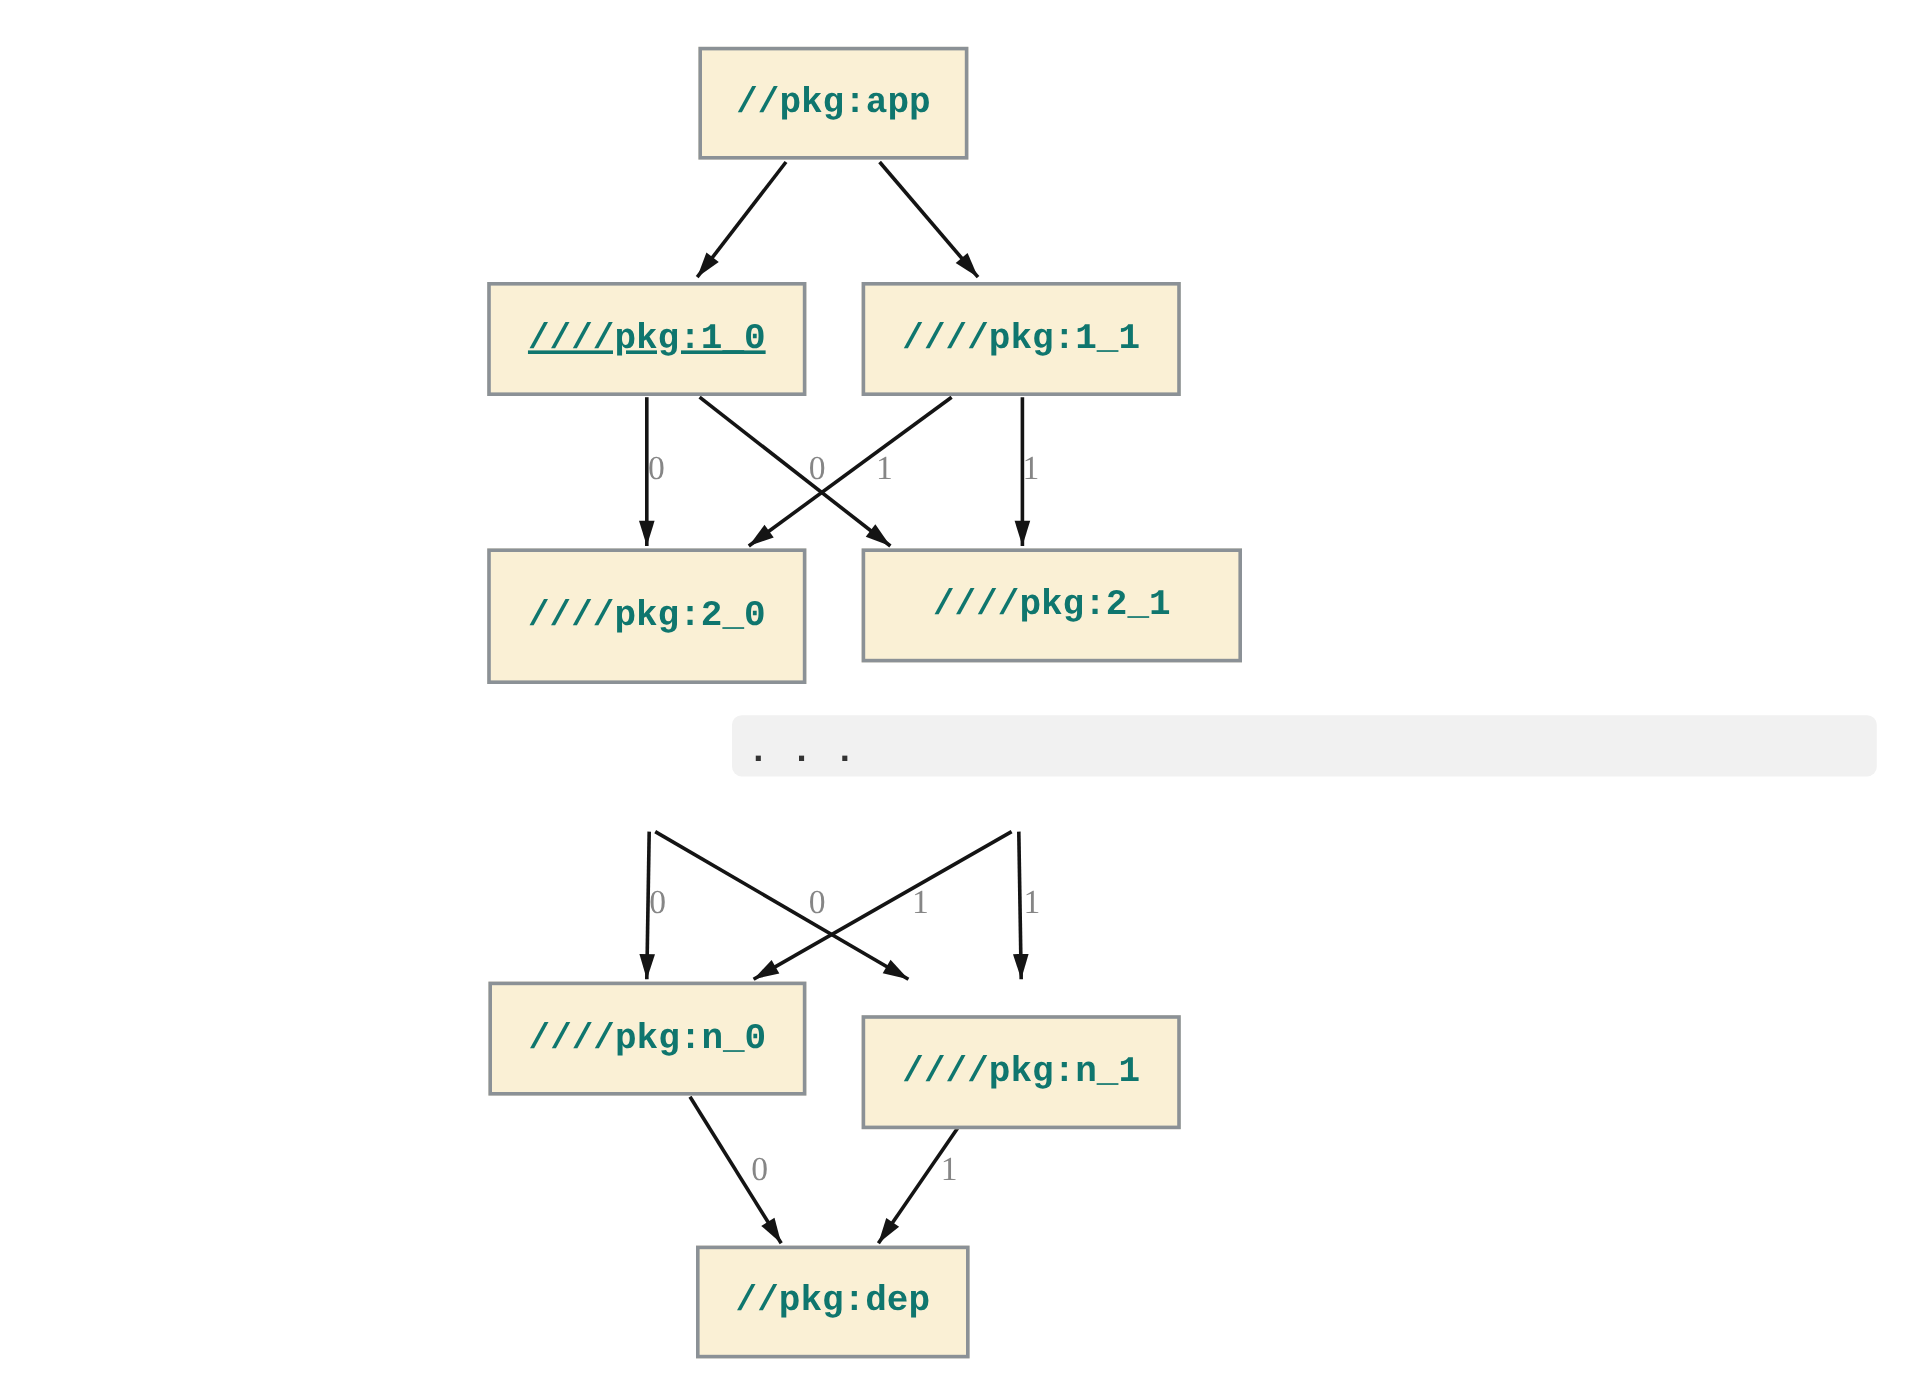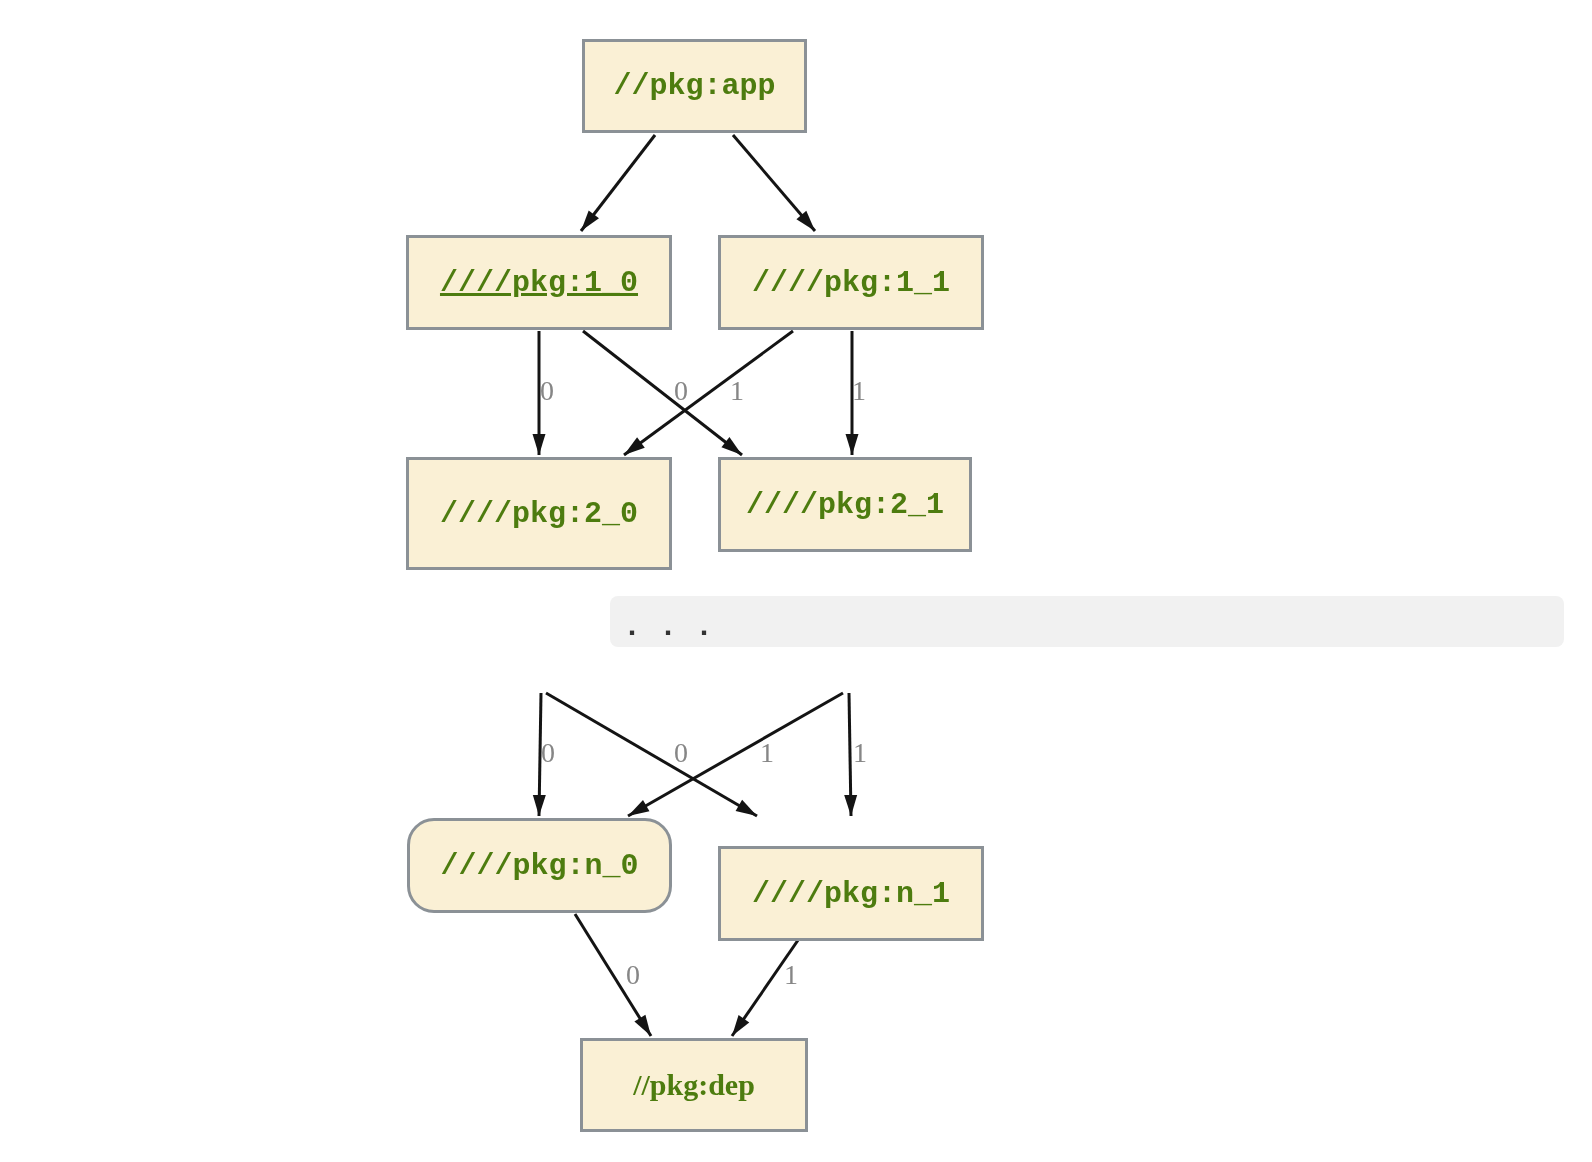--- a/index.html
+++ b/index.html
@@ -34,31 +34,31 @@
   .node {
     position: absolute;
     background: var(--node-fill);
     border: 3px solid var(--node-border);
     display: flex;
     align-items: center;
     justify-content: center;
     font-family: "Liberation Mono", "DejaVu Sans Mono", monospace;
     font-weight: 700;
     font-size: 30px;
-    color: #4d7c0f;
+    color: #0f766e;
     white-space: pre;
   }
   #node-app  { left: 582px; top: 39px;   width: 225px; height: 94px; }
   #node-1_0  { left: 406px; top: 235px;  width: 266px; height: 95px; text-decoration: underline; }
   #node-1_1  { left: 718px; top: 235px;  width: 266px; height: 95px; }
   #node-2_0  { left: 406px; top: 457px;  width: 266px; height: 113px; }
-  #node-2_1  { left: 718px; top: 457px;  width: 254px; height: 95px; }
-  #node-n_0  { left: 407px; top: 818px;  width: 265px; height: 95px; border-radius: 27px; }
+  #node-2_1  { left: 718px; top: 457px;  width: 317px; height: 95px; }
+  #node-n_0  { left: 407px; top: 818px;  width: 265px; height: 95px; }
   #node-n_1  { left: 718px; top: 846px;  width: 266px; height: 95px; }
-  #node-dep  { left: 580px; top: 1038px; width: 228px; height: 94px; font-family: Liberation Serif, serif; }
+  #node-dep  { left: 580px; top: 1038px; width: 228px; height: 94px; }
   .edge-label {
     position: absolute;
     transform: translate(-50%, -50%);
     font-family: "Liberation Serif", "DejaVu Serif", serif;
     font-size: 28px;
     color: var(--edge-label);
     line-height: 1;
   }
   #elab-1_0-2_0 { left: 547px; top: 391px; }
   #elab-1_1-2_0 { left: 681px; top: 391px; }

